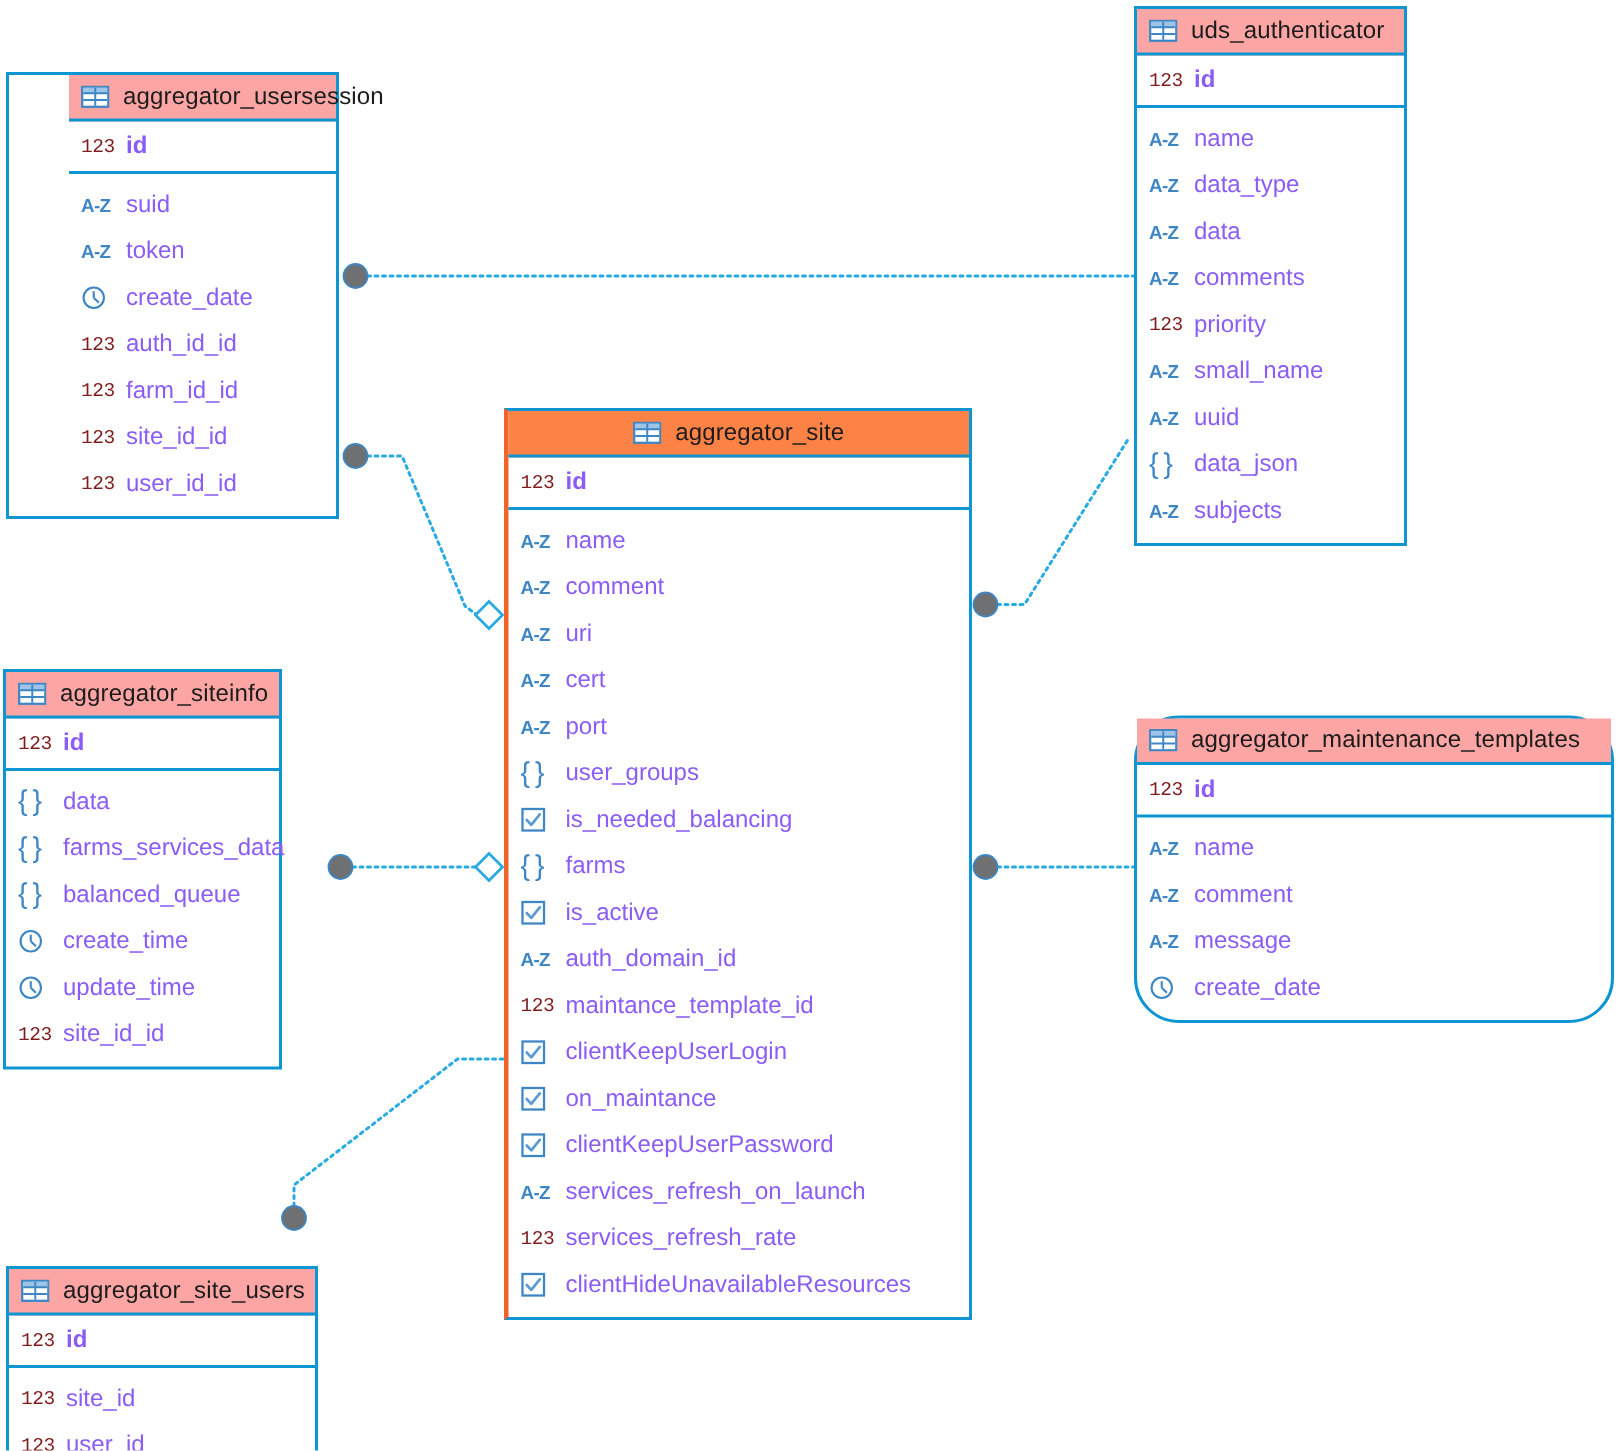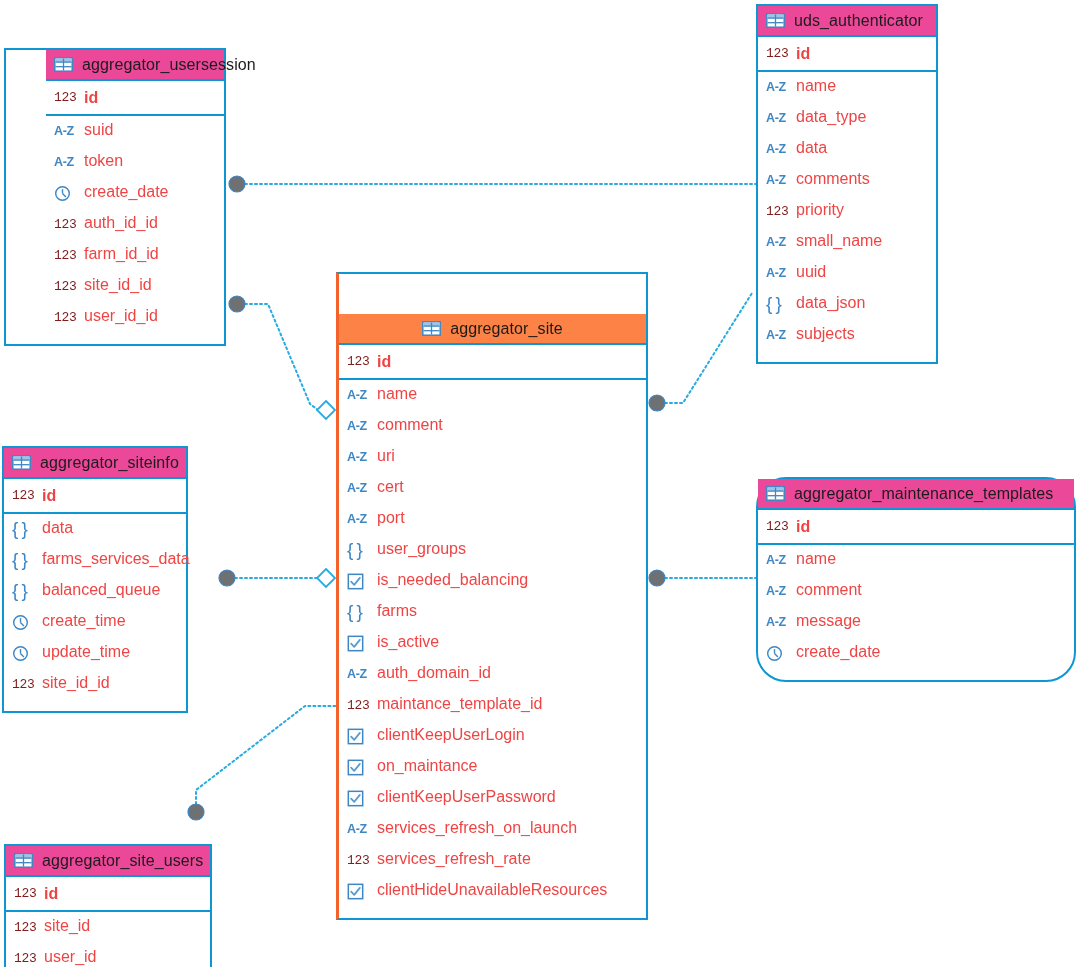--- a/index.html
+++ b/index.html
@@ -35,32 +35,31 @@
     border: 2px solid #0d96d2;
     background: #ffffff;
     z-index: 2;
   }
   .entity.highlight {
     border-color: #0d96d2;
     border-left: 3px solid #f2622a;
   }
   .ent-header {
     box-sizing: border-box;
-    background: #ec4899;
+    background: #fca5a5;
     border-bottom: 2px solid #0d96d2;
     height: 31px;
     display: flex;
     align-items: center;
     padding: 0 8px;
     gap: 9px;
   }
   .ent-header.orange {
     background: #fc8246;
     justify-content: center;
-    margin-top: 40px;
   }
   .ent-title {
     font-size: 16px;
     color: #1b1b1b;
     white-space: nowrap;
     letter-spacing: 0.1px;
   }
   .ent-pk {
     box-sizing: border-box;
     border-bottom: 2px solid #0d96d2;
@@ -68,28 +67,28 @@
     display: flex;
     align-items: center;
     padding: 0 8px;
     gap: 8px;
   }
   .ent-fields {
     padding: 5px 0 6px 0;
   }
   .field-row {
     display: flex;
-    align-items: flex-start;
+    align-items: center;
     padding: 0 8px;
     gap: 8px;
     height: 31px;
   }
   .field-name {
     font-size: 16px;
-    color: #ef4444;
+    color: #8b5cf6;
     white-space: nowrap;
   }
   .field-name.pk {
     font-weight: bold;
   }
   
   .ticon {
     flex: none;
     width: 22px;
     height: 20px;

